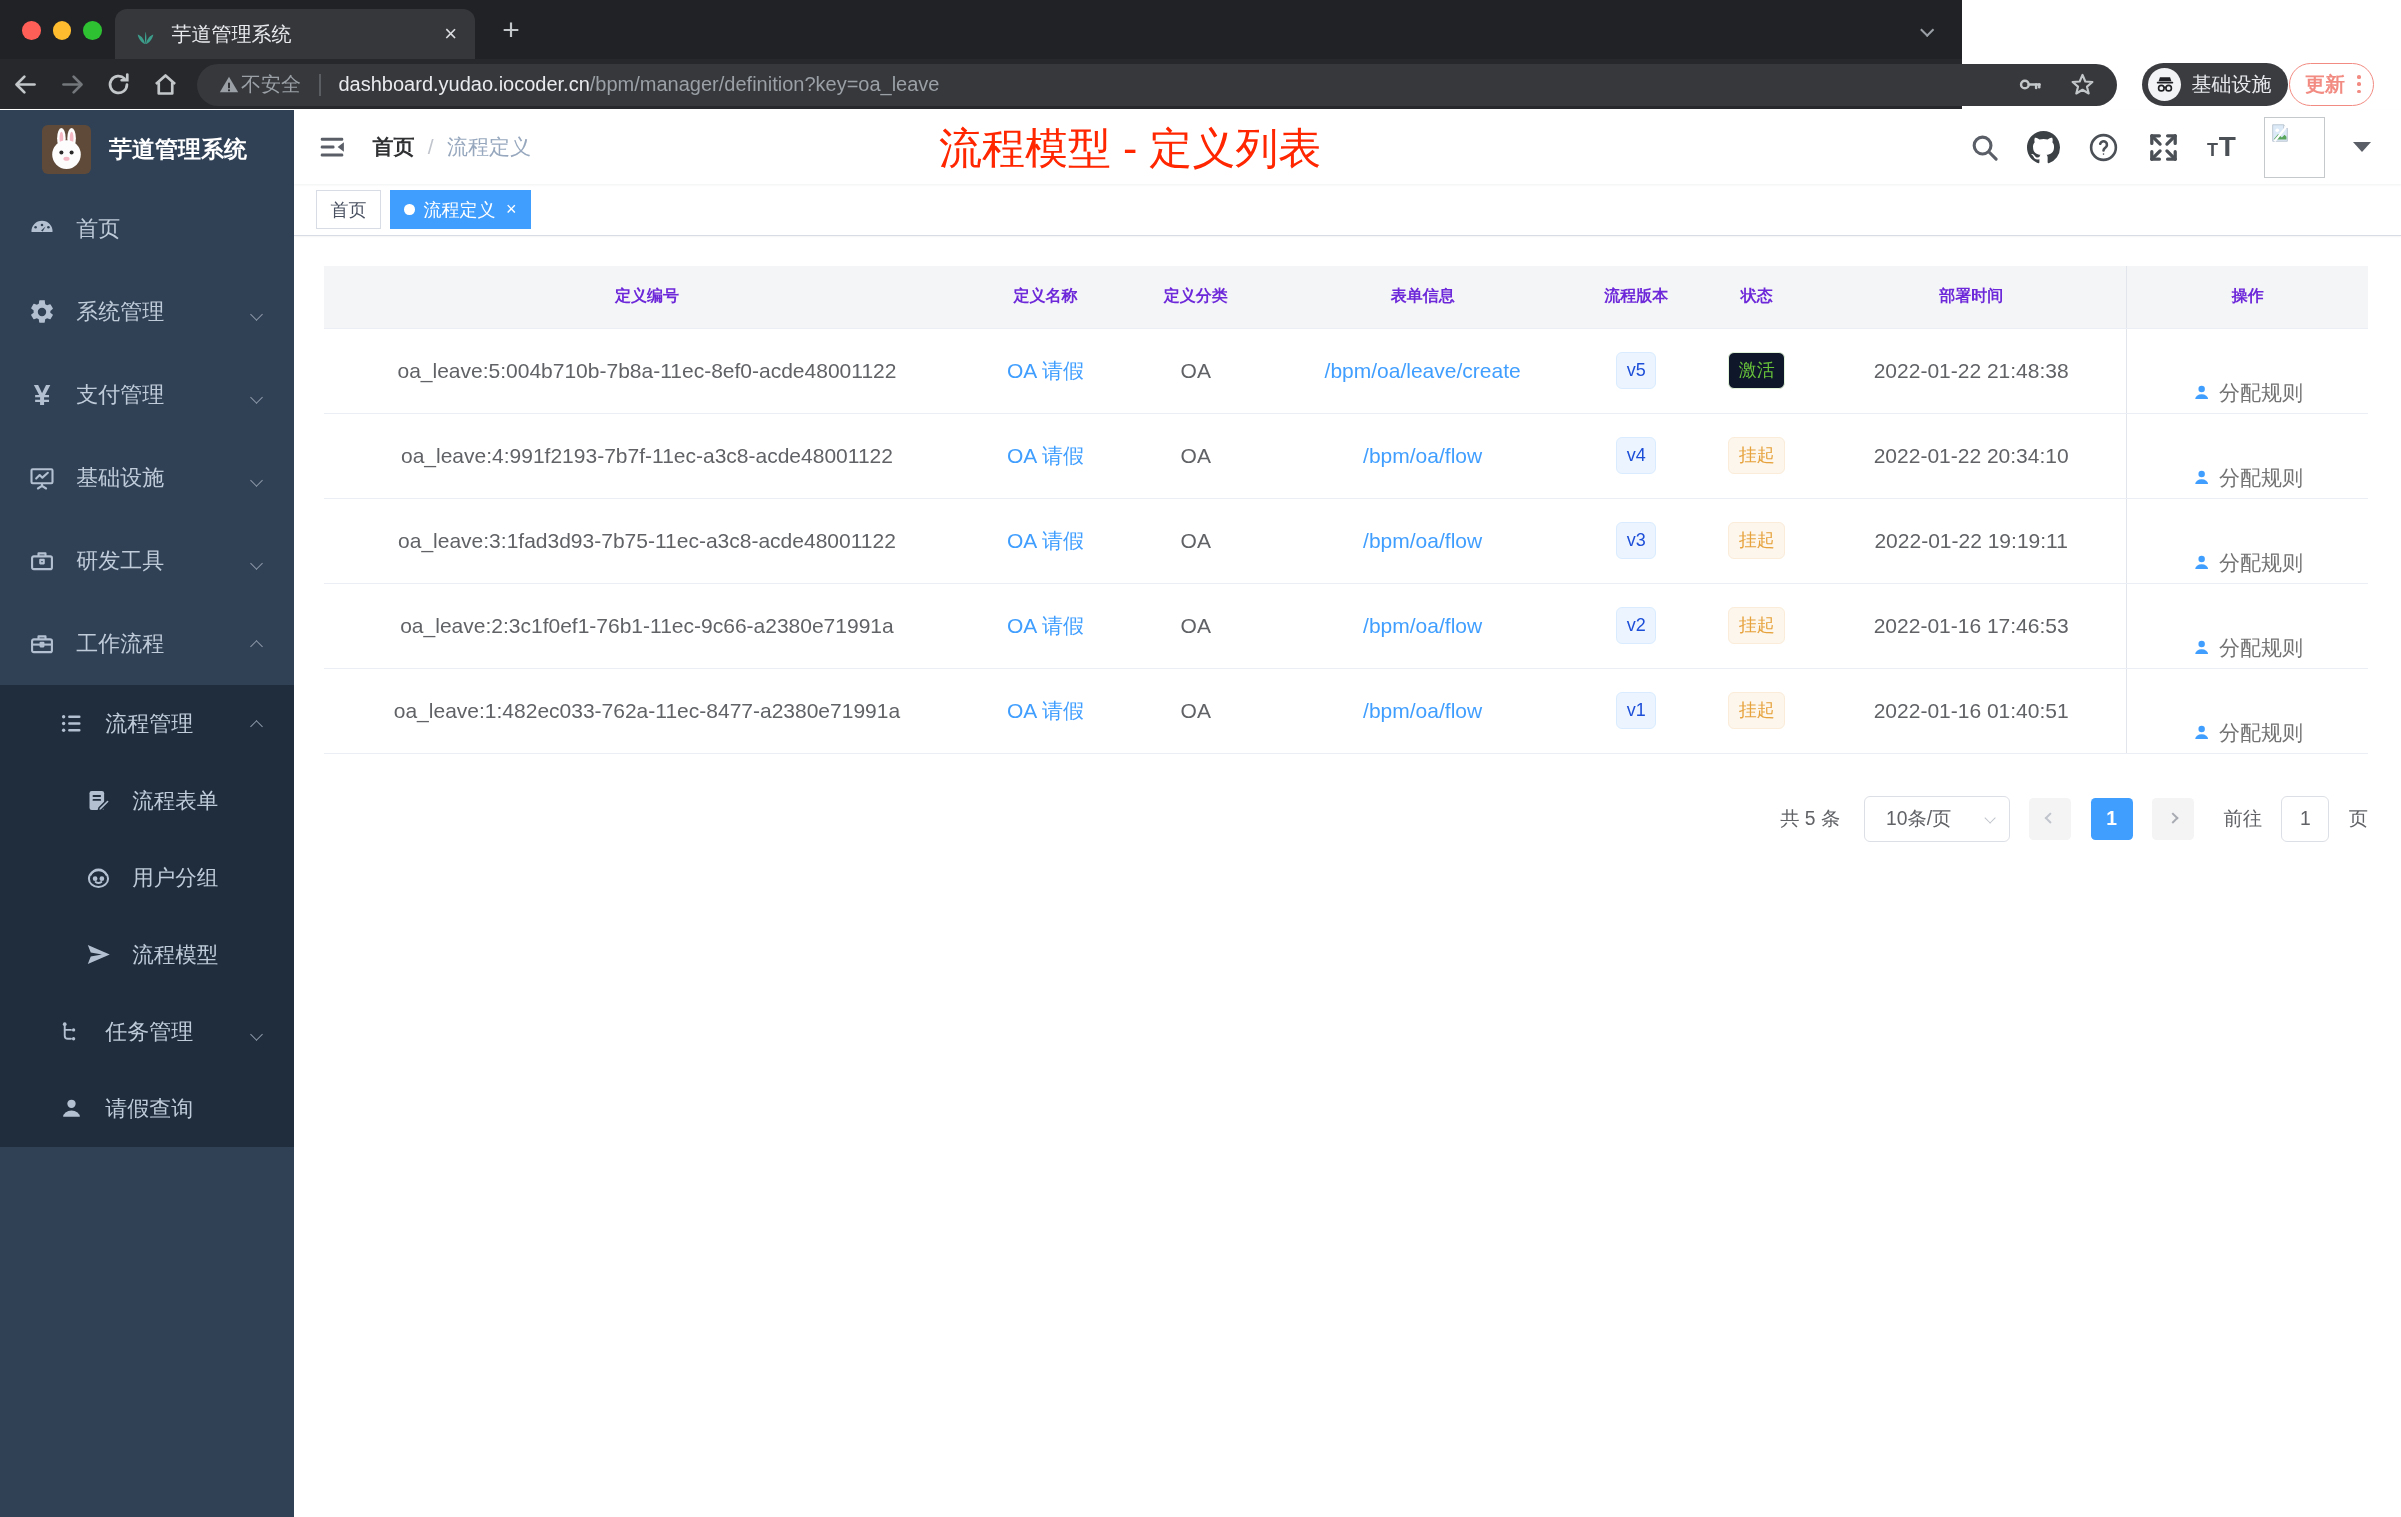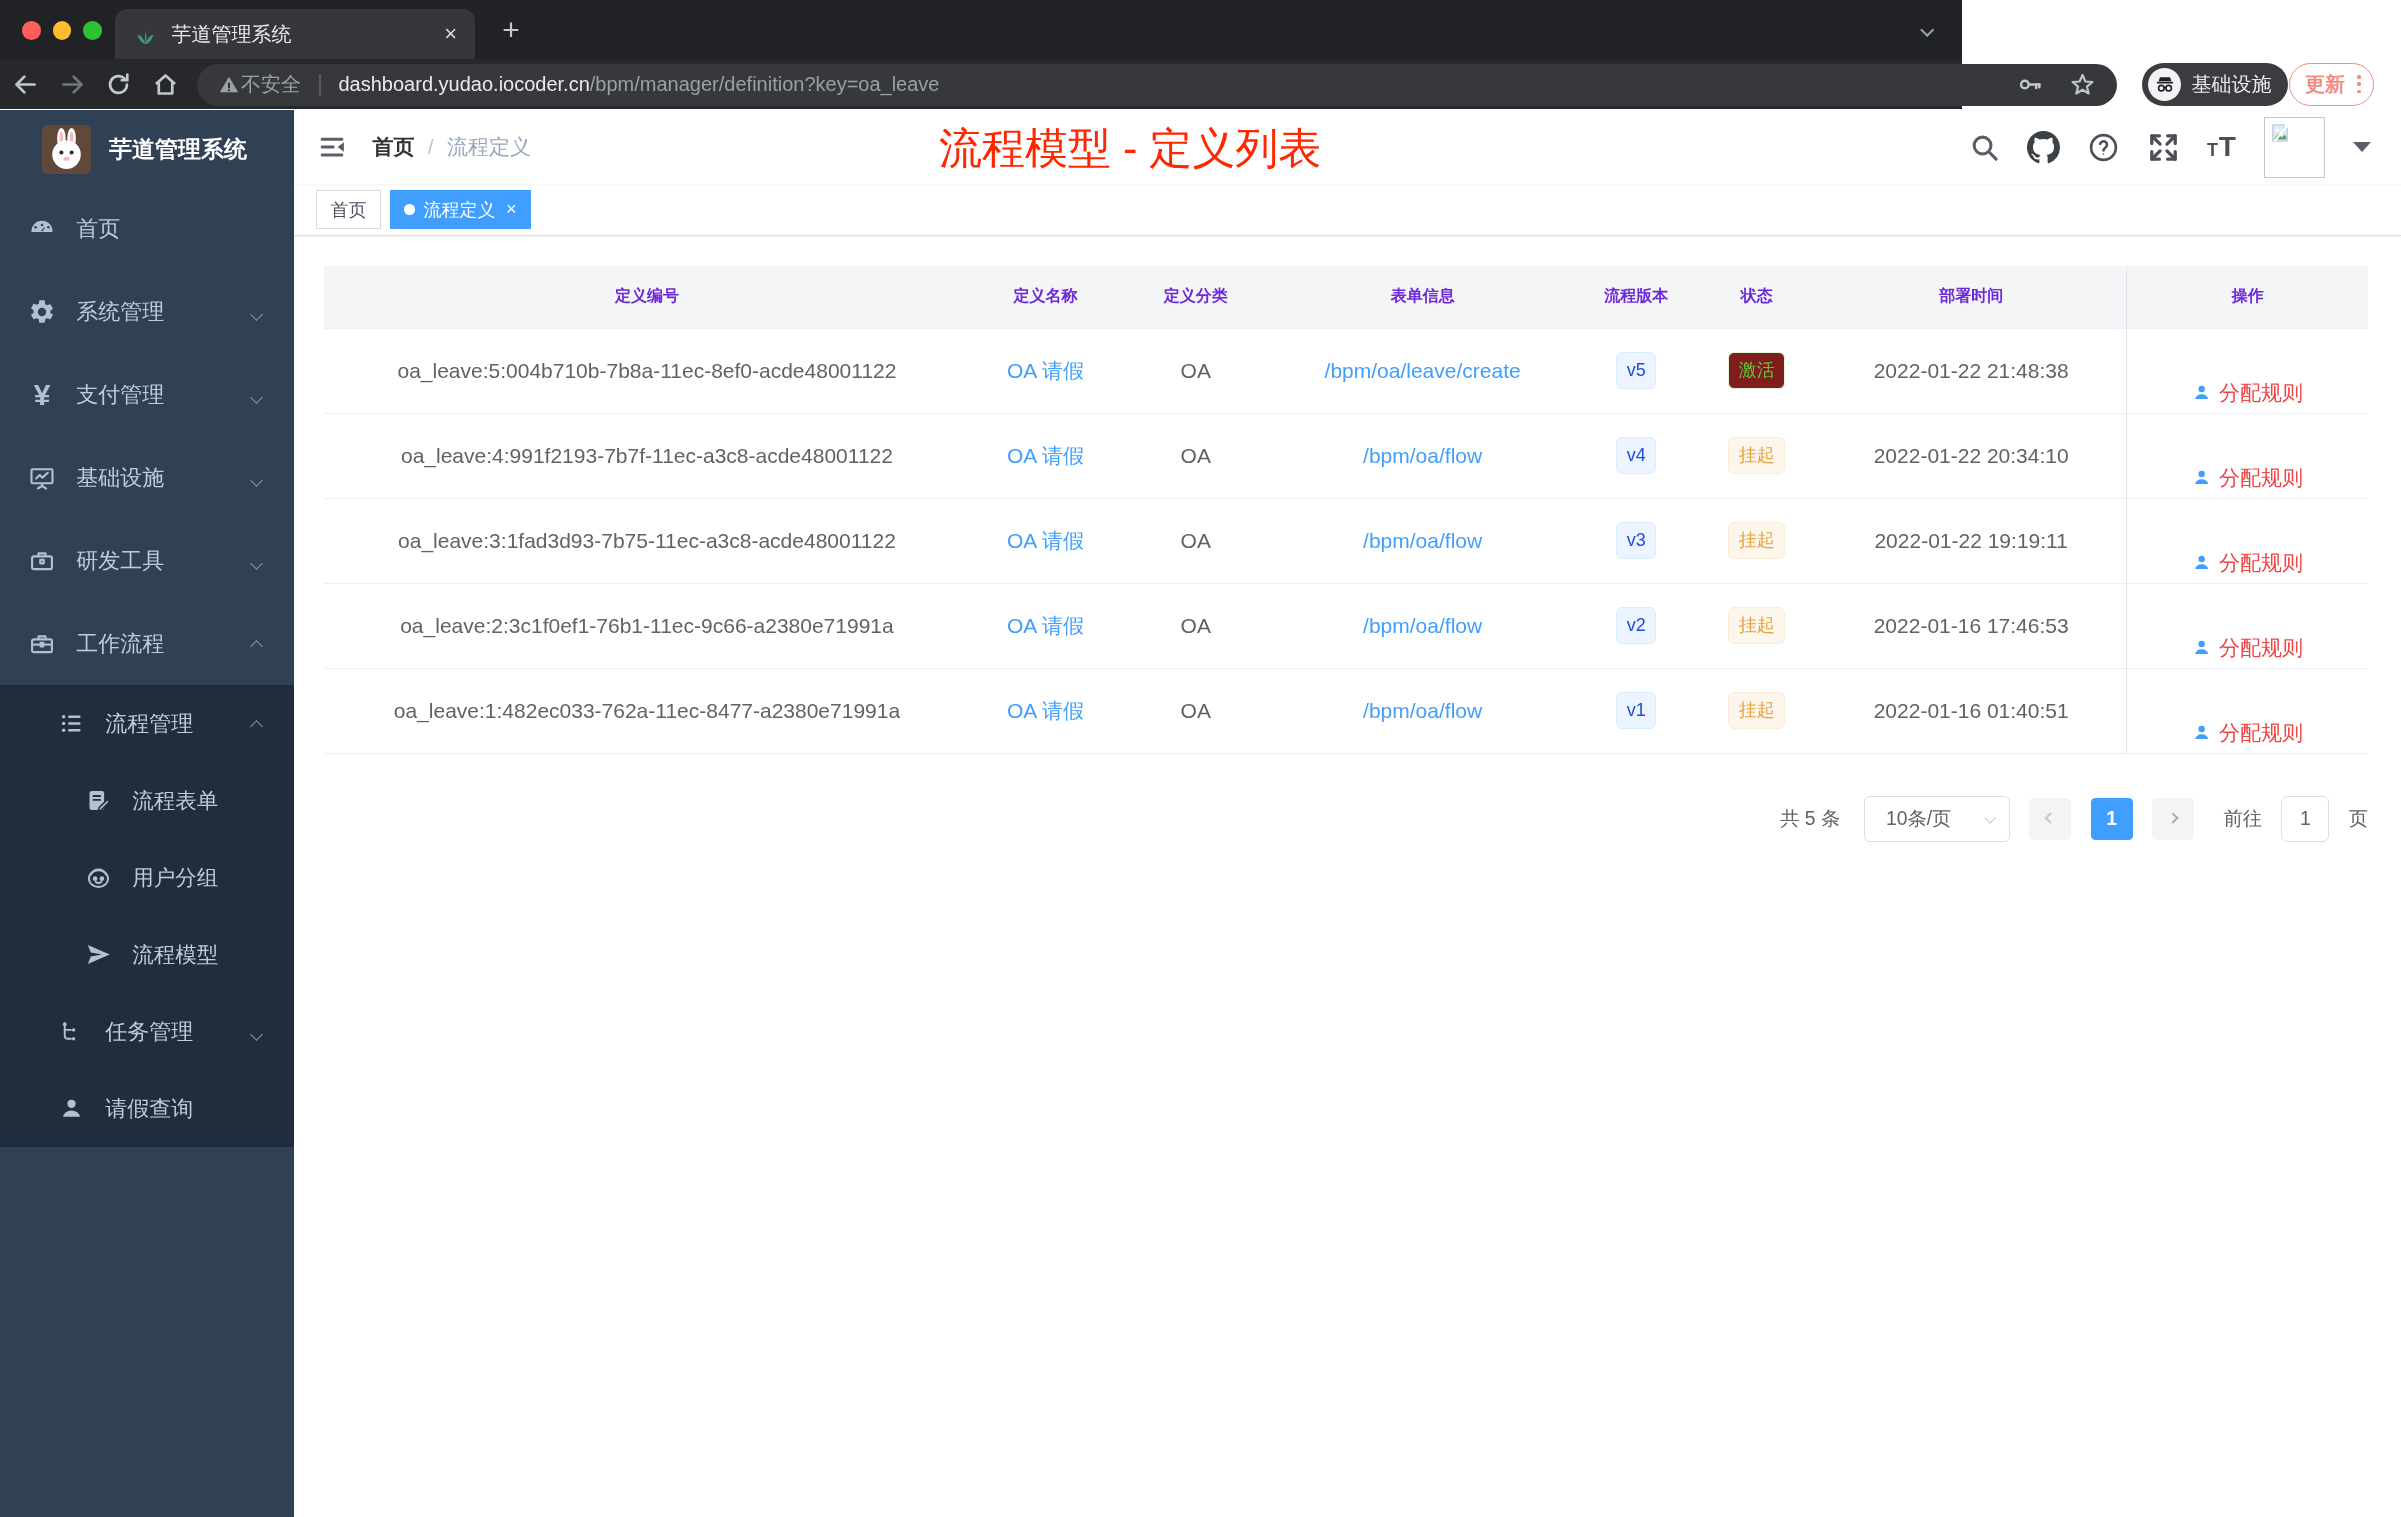--- a/index.html
+++ b/index.html
@@ -83,23 +83,23 @@
 
   
   .content { flex:1; padding:30px 33px 0 30px; background:#fff; min-width:0; }
   table.def { width:100%; border-collapse:collapse; table-layout:fixed; }
   table.def th { height:62px; background:#f4f5f7; color:#6d28d9; font-size:16px; font-weight:700; text-align:center; border-bottom:0.7px solid #ebeef5; }
   table.def td { height:85px; color:#606266; font-size:21px; text-align:center; border-bottom:0.7px solid #ebeef5; background:#fff; white-space:nowrap; }
   td.op, th.op { border-left:0.7px solid #e2e6ec; }
   .link { color:#409eff; cursor:pointer; }
   .badge { display:inline-block; padding:6.7px 9.7px; border-radius:6px; font-size:18px; line-height:1.2; }
   .badge.ver { background:#ecf5ff; border:0.7px solid #d9ecff; color:#1d4ed8; }
-  .badge.success { background:#7f1d1d; border:0.7px solid #e1f3d8; color:#67c23a; }
+  .badge.success { background:#0f172a; border:0.7px solid #e1f3d8; color:#67c23a; }
   .badge.warning { background:#fdf6ec; border:0.7px solid #faecd8; color:#e6a23c; }
-  .action-link { color:#ef4444; font-size:21px; display:inline-flex; align-items:center; gap:7.4px; cursor:pointer;margin-top:45px; }
+  .action-link { color:#737373; font-size:21px; display:inline-flex; align-items:center; gap:7.4px; cursor:pointer;margin-top:45px; }
 
   .pagination { display:flex; align-items:center; justify-content:flex-end; gap:19.3px; margin-top:42px; font-size:19.3px; color:#606266; }
   .pg-total { margin-right:4.5px; }
   .pg-select { width:146px; height:46px; border:0.7px solid #dcdfe6; border-radius:6px; display:flex; align-items:center; justify-content:space-between; padding:0 15px 0 21px; color:#606266; }
   .pg-select .chev { width:8.2px; height:8.2px; border-width:1.5px; border-color:#c0c4cc; }
   .pg-btn { width:42px; height:42px; border-radius:4.5px; background:#f4f4f5; display:flex; align-items:center; justify-content:center; }
   .pg-btn .chev { width:8.2px; height:8.2px; border-width:2.2px; border-color:#a8abb2; }
   .pg-btn.disabled .chev { border-color:#c0c4cc; }
   .pg-page { width:42px; height:42px; border-radius:4.5px; background:#409eff; color:#fff; font-weight:700; font-size:19.3px; display:flex; align-items:center; justify-content:center; }
   .pg-goto-input { width:48px; height:46px; border:0.7px solid #dcdfe6; border-radius:6px; display:flex; align-items:center; justify-content:center; color:#606266; }

